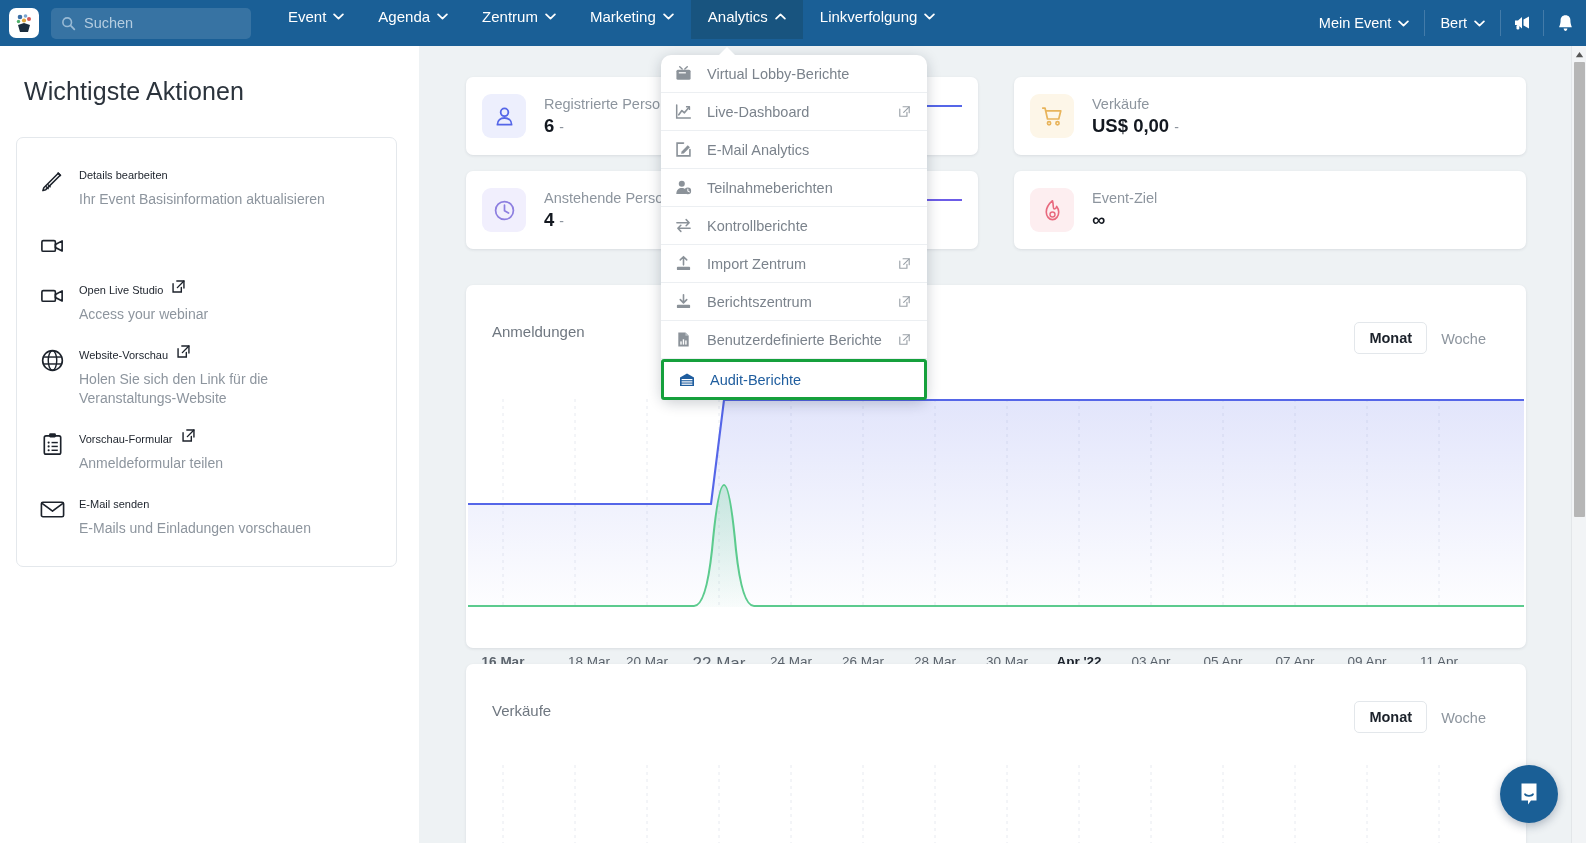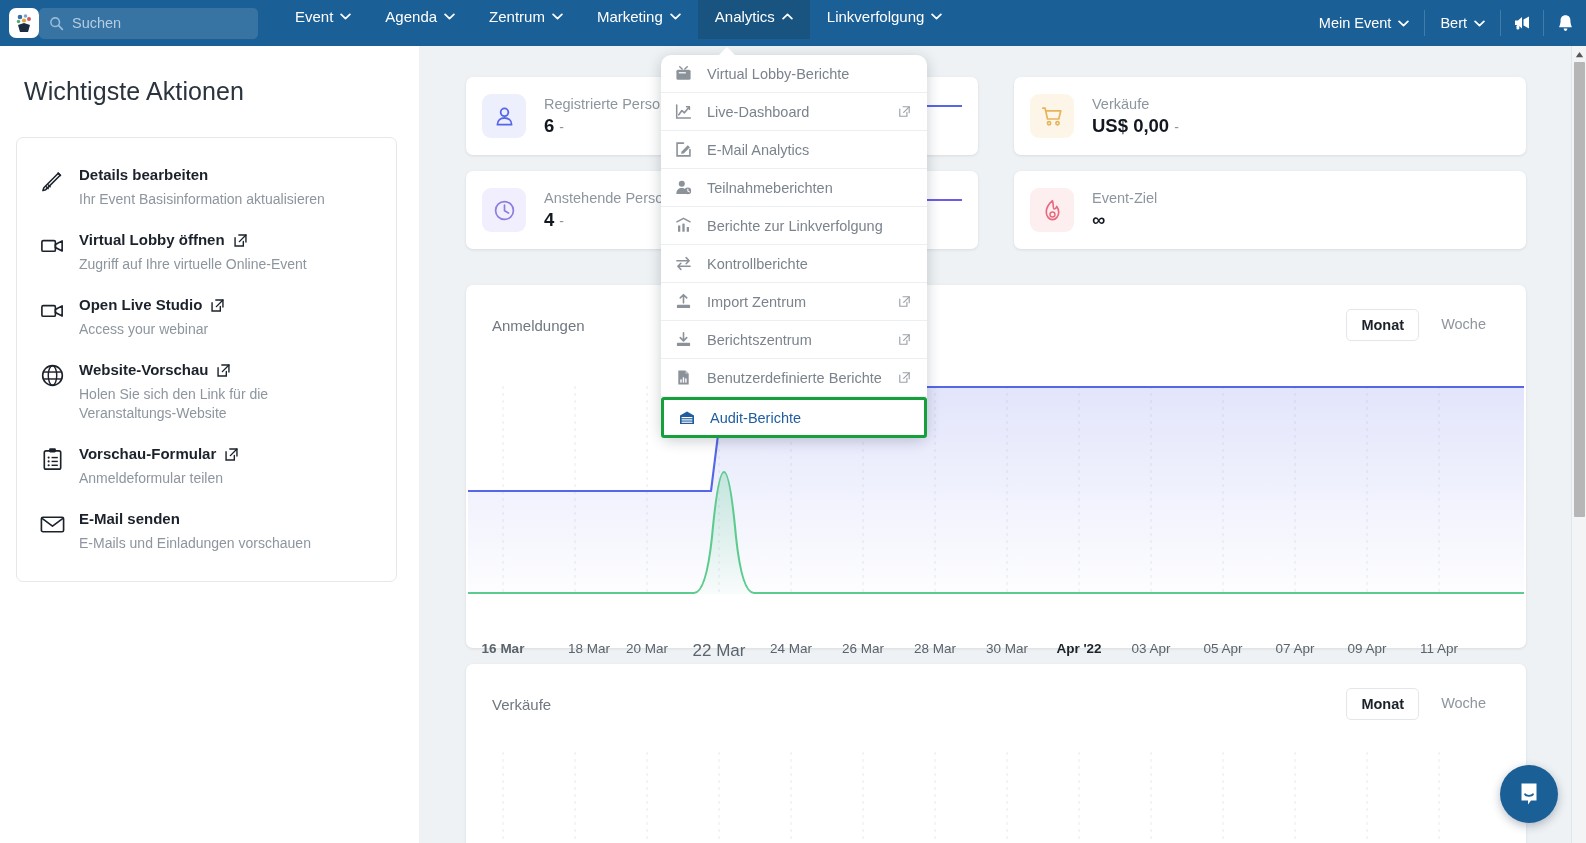--- a/index.html
+++ b/index.html
@@ -18,21 +18,21 @@
     display: flex; align-items: center;
     z-index: 60;
   }
   .logo {
     width: 30px; height: 30px; margin-left: 9px;
     border-radius: 7px; background: #ffffff;
     display: flex; align-items: center; justify-content: center;
     flex: 0 0 auto; overflow: hidden;
   }
   .search-box {
-    width: 219px; height: 31px;
+    margin-left: 12px; width: 200px; height: 31px;
     background: rgba(255,255,255,0.13);
     border-radius: 5px;
     display: flex; align-items: center; padding: 11px 10px;
     flex: 0 0 auto;
   }
   .search-box .mag { flex: 0 0 auto; opacity: .75; }
   .search-box input {
     background: transparent; border: none; outline: none;
     color: #cfe0ee; font-size: 14.5px; margin-left: 8px; width: 150px;
     font-family: "Liberation Sans", sans-serif;
@@ -93,22 +93,22 @@
     display: flex; align-items: flex-start;
     padding: 10px 14px 10px 22px;
     cursor: pointer;
   }
   .action-icon {
     flex: 0 0 auto; width: 40px; padding-top: 3px;
     display: flex; justify-content: flex-start;
   }
   .action-text { flex: 1 1 auto; }
   .action-title {
-    font-size: 15px; color: #1c222b; font-weight: 700;
-    display: flex; align-items: center; gap: 8px;
+    font-size: 11px; color: #1c222b; font-weight: 400;
+    display: flex; gap: 8px;
     line-height: 22px;
   }
   .action-desc {
     font-size: 14px; color: #8d959e; margin-top: 4px; line-height: 19px;
     max-width: 250px;
   }
 
   
   .stats-grid {
     position: absolute; left: 47px; top: 31px;
@@ -143,21 +143,21 @@
     width: 1060px; background: #fff;
     border-radius: 7px; box-shadow: 0 1px 3px rgba(30,40,60,.10);
   }
   #panel-anmeldungen { top: 239px; height: 363px; }
   #panel-verkaeufe { top: 618px; height: 240px; }
   .panel-head {
     display: flex; align-items: center; justify-content: space-between;
     padding: 24px 26px 0 26px;
   }
   .panel-title { font-size: 15px; color: #6f7780; }
-  .toggle { display: flex; align-items: flex-start; gap: 8px; }
+  .toggle { display: flex; align-items: flex-end; gap: 0; margin-top: 13px; }
   .toggle-btn {
     font-size: 14.5px; color: #8d959e;
     padding: 7px 14px; border-radius: 5px; cursor: pointer;
   }
   .toggle-btn.sel {
     color: #1c222b; font-weight: bold;
     border: 1px solid #e3e7eb; background: #fff;
   }
   .chart-wrap { position: relative; }
 
@@ -335,31 +335,20 @@
           <div class="action-desc">Ihr Event Basisinformation aktualisieren</div>
         </div>
       </div>
 
       <div class="action-row">
         <div class="action-icon">
           <svg width="27" height="27" viewBox="0 0 28 28">
             <rect x="3" y="9" width="14" height="11" rx="1.4" fill="none" stroke="#1c222b" stroke-width="1.7"></rect>
             <path d="M17 13 L24 9.2 L24 19.8 L17 16 Z" fill="none" stroke="#1c222b" stroke-width="1.7" stroke-linejoin="round"></path>
           </svg>
-        </div>
-        <div class="action-text">
-          <div class="action-title">
-            <span>Virtual Lobby öffnen</span>
-            <svg class="ext-ico" width="15" height="15" viewBox="0 0 16 16">
-              <path d="M2.2 5 L2.2 13.8 L11 13.8 L11 9" fill="none" stroke="#1c222b" stroke-width="1.5" stroke-linecap="round"></path>
-              <path d="M6.2 2.2 L13.8 2.2 L13.8 9.6" fill="none" stroke="#1c222b" stroke-width="1.5" stroke-linecap="round" stroke-linejoin="round"></path>
-              <path d="M13.8 2.2 L6.8 9.2" stroke="#1c222b" stroke-width="1.5" stroke-linecap="round"></path>
-            </svg>
-          </div>
-          <div class="action-desc">Zugriff auf Ihre virtuelle Online-Event</div>
         </div>
       </div>
 
       <div class="action-row">
         <div class="action-icon">
           <svg width="27" height="27" viewBox="0 0 28 28">
             <rect x="3" y="9" width="14" height="11" rx="1.4" fill="none" stroke="#1c222b" stroke-width="1.7"></rect>
             <path d="M17 13 L24 9.2 L24 19.8 L17 16 Z" fill="none" stroke="#1c222b" stroke-width="1.7" stroke-linejoin="round"></path>
           </svg>
         </div>
@@ -661,31 +650,20 @@
       <svg width="17" height="17" viewBox="0 0 18 18">
         <circle cx="7.2" cy="5" r="3.2" fill="#8b9299"></circle>
         <path d="M1.4 15.8 C1.4 11.6 4 9.6 7.2 9.6 C9 9.6 10.6 10.3 11.6 11.6 L11.6 15.8 Z" fill="#8b9299"></path>
         <circle cx="13.6" cy="12.6" r="3.5" fill="#8b9299"></circle>
         <path d="M13.6 10.6 L13.6 12.7 L15.2 13.6" stroke="#fff" stroke-width="1.1" fill="none" stroke-linecap="round"></path>
       </svg>
     </div>
     <div class="dd-label">Teilnahmeberichten</div>
   </div>
 
-  <div class="dd-item">
-    <div class="dd-ico">
-      <svg width="17" height="17" viewBox="0 0 18 18">
-        <path d="M1.5 5.5 L9 1.4 L16.5 5.5" fill="none" stroke="#8b9299" stroke-width="1.6" stroke-linejoin="round"></path>
-        <rect x="3.2" y="9" width="2.4" height="6.6" fill="#8b9299"></rect>
-        <rect x="7.8" y="7" width="2.4" height="8.6" fill="#8b9299"></rect>
-        <rect x="12.4" y="10.6" width="2.4" height="5" fill="#8b9299"></rect>
-      </svg>
-    </div>
-    <div class="dd-label">Berichte zur Linkverfolgung</div>
-  </div>
 
   <div class="dd-item">
     <div class="dd-ico">
       <svg width="17" height="17" viewBox="0 0 18 18">
         <path d="M2 6 L15 6 M11.8 2.8 L15 6 L11.8 9.2" fill="none" stroke="#8b9299" stroke-width="1.6" stroke-linecap="round" stroke-linejoin="round"></path>
         <path d="M16 12 L3 12 M6.2 8.8 L3 12 L6.2 15.2" fill="none" stroke="#8b9299" stroke-width="1.6" stroke-linecap="round" stroke-linejoin="round"></path>
       </svg>
     </div>
     <div class="dd-label">Kontrollberichte</div>
   </div>

